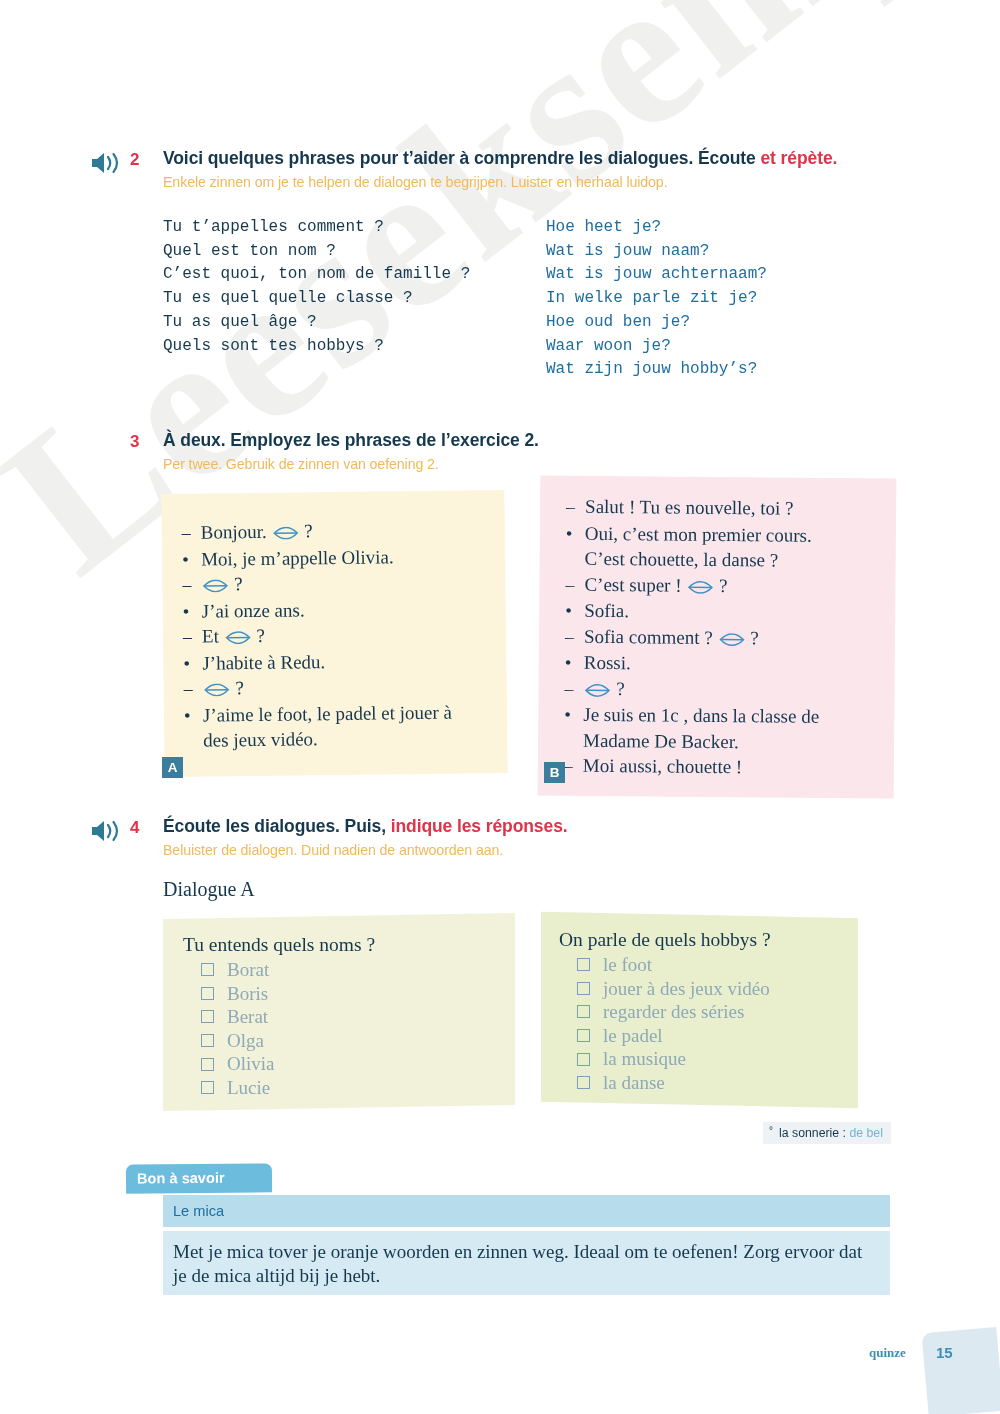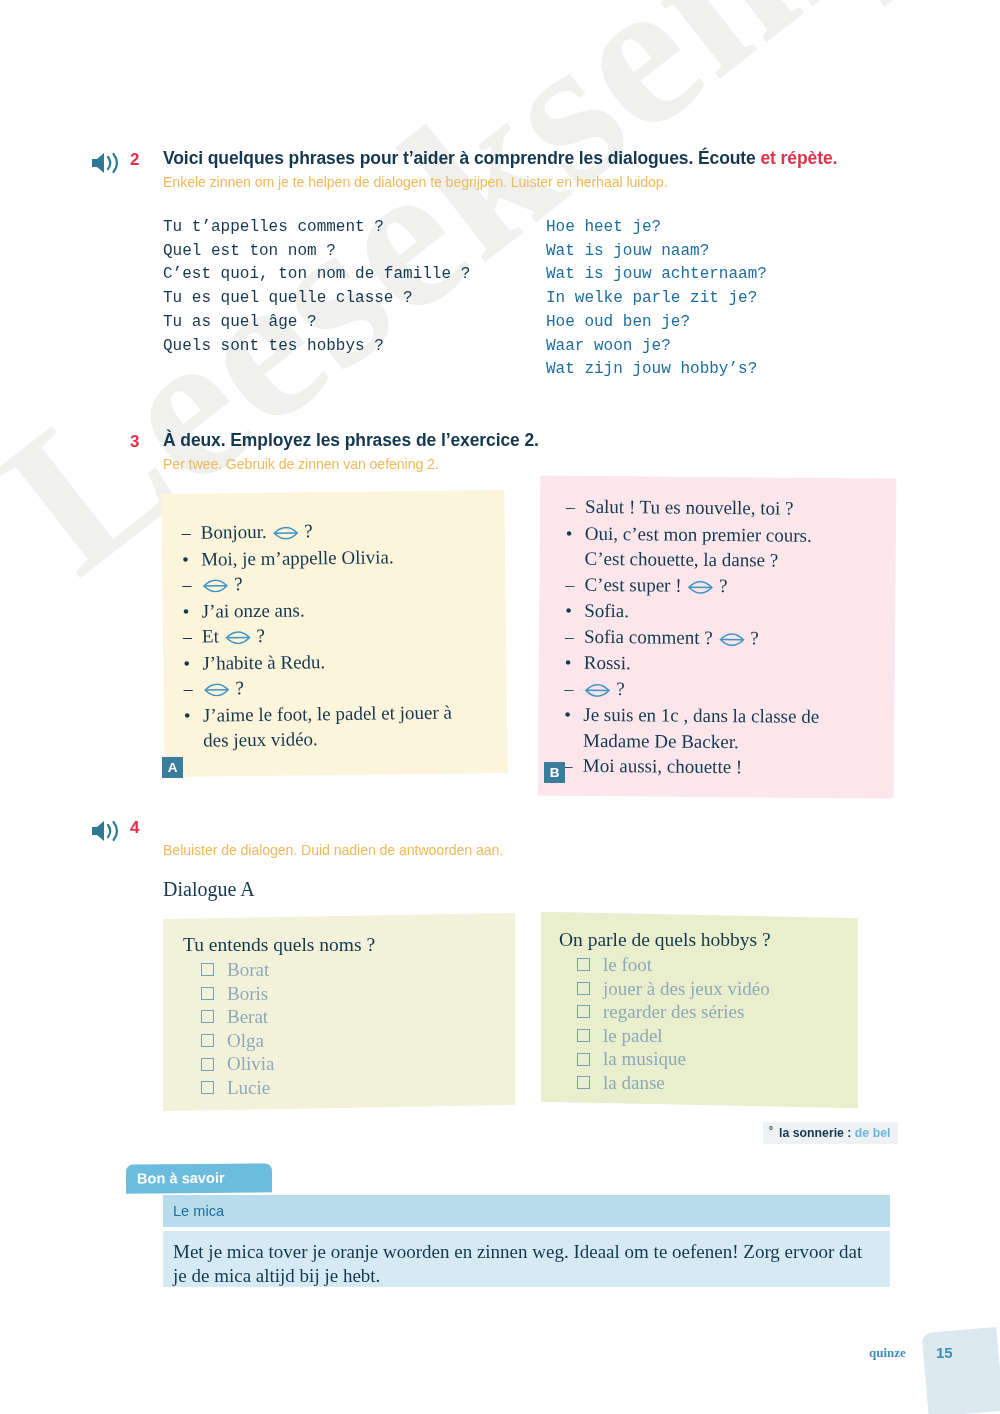--- a/index.html
+++ b/index.html
@@ -219,21 +219,20 @@
   
   #footnote {
     position: absolute;
     left: 763px; top: 1122px;
     background: #eef2f5;
     padding: 3px 8px 4px 6px;
     font-family: "Liberation Sans", sans-serif;
     font-size: 12.3px;
     color: #15384f;
     white-space: nowrap;
-    font-weight: bold;
   }
   #footnote .deg { font-size: 10px; vertical-align: 3px; margin-right: 6px; }
   #footnote .nl { color: #6fb4da; }
 
   
   #bas-tab {
     position: absolute;
     left: 126px; top: 1164px;
     width: 146px; height: 29px;
     background: #6cbcdd;
@@ -256,21 +255,21 @@
     font-weight: 400;
     font-size: 14.6px;
     color: #1d6d9e;
     line-height: 32px;
     padding-left: 10px;
     box-sizing: border-box;
   }
   #bas-body {
     position: absolute;
     left: 163px; top: 1231px;
-    width: 727px; height: 56px;
+    width: 727px; height: 64px;
     background: #d6eaf4;
     font-family: "Liberation Serif", serif;
     font-size: 19px;
     line-height: 24px;
     color: #15384f;
     padding: 9px 12px 0 10px;
     box-sizing: border-box;
   }
 
   
@@ -446,20 +445,23 @@
       </div>
   </div>
   <div class="badge" id="badge-b">B</div>
 
   <svg class="speaker-icon" style="left:90px; top:818px;" viewBox="0 0 34 26">
     <path d="M2 9 h5 L14 3 v20 L7 17 H2 Z" fill="#2e7a94"></path>
     <path d="M18 7 q4.5 6 0 12" stroke="#2e7a94" stroke-width="2.2" fill="none" stroke-linecap="round"></path>
     <path d="M23.5 4 q7 9 0 18" stroke="#2e7a94" stroke-width="2.2" fill="none" stroke-linecap="round"></path>
   </svg>
   <div class="ex-num" style="left:130px; top:818px;">4</div>
+  <div class="ex-title" style="left:163px; top:816px;">
+    <span>Écoute les dialogues. Puis, </span><span class="accent">indique les réponses.</span>
+  </div>
   <div class="ex-sub" style="left:163px; top:842px;">Beluister de dialogen. Duid nadien de antwoorden aan.</div>
 
   <div id="dialogue-label">Dialogue A</div>
 
   <div id="ans-a">
     <div class="ans-inner">
       <div class="ans-q">Tu entends quels noms ?</div>
       <div id="ans-a-items">
           <div class="ans-item">
             <span class="cb"></span>

